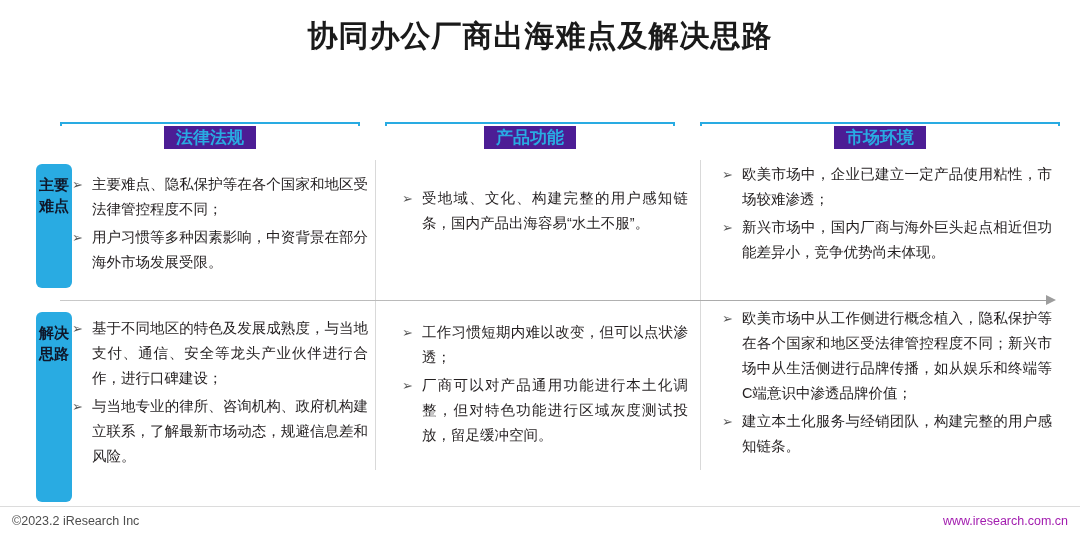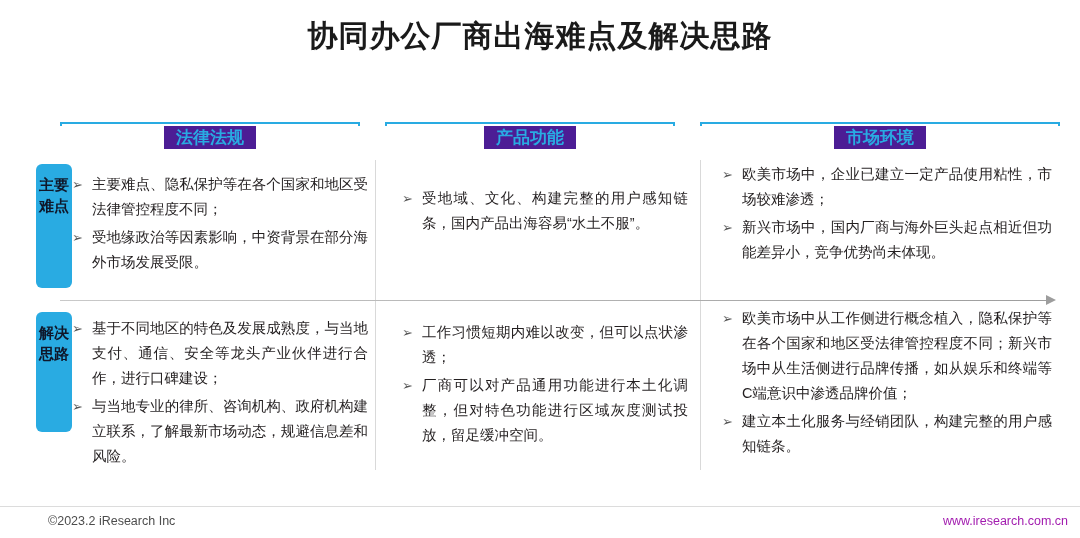--- a/index.html
+++ b/index.html
@@ -89,21 +89,21 @@
     font-size: 15px;
     font-weight: bold;
     line-height: 21px;
     text-align: center;
     padding: 10px 0;
     box-sizing: border-box;
     border-radius: 6px;
     margin-left: 28px;
   }
   #rowlabel0 { top: 164px; height: 124px; }
-  #rowlabel1 { top: 312px; height: 120px; }
+  #rowlabel1 { top: 312px; height: 190px; }
 
   
   .vsep {
     position: absolute;
     top: 160px;
     width: 1px;
     height: 310px;
     background: #d9d9d9;
   }
   #vsep0 { left: 375px; }
@@ -175,21 +175,20 @@
     width: 1080px;
     height: 1px;
     background: #dcdcdc;
   }
   .footer-left {
     position: absolute;
     left: 12px;
     top: 514px;
     font-size: 12.5px;
     color: #4d4d4d;
-    margin-left: 36px;
   }
   .footer-right {
     position: absolute;
     right: 12px;
     top: 514px;
     font-size: 12.5px;
     color: #a21caf;
   }
 </style>
 </head>
@@ -218,21 +217,21 @@
   <div class="row-label" id="rowlabel1">解决思路</div>
 
   <div class="vsep" id="vsep0"></div>
   <div class="vsep" id="vsep1"></div>
 
   <div class="arrow-line"></div>
   <div class="arrow-head"></div>
 
   <div class="cell" id="cell-0-0">
       <div class="bullet-item"><span class="arrow">➢</span><span>主要难点、隐私保护等在各个国家和地区受法律管控程度不同；</span></div>
-      <div class="bullet-item"><span class="arrow">➢</span><span>受地缘政治等因素影响，中资背景在部分海外市场发展受限。</span></div>
+      <div class="bullet-item"><span class="arrow">➢</span><span>用户习惯等多种因素影响，中资背景在部分海外市场发展受限。</span></div>
     </div>
   <div class="cell" id="cell-0-1">
       <div class="bullet-item"><span class="arrow">➢</span><span>受地域、文化、构建完整的用户感知链条，国内产品出海容易“水土不服”。</span></div>
     </div>
   <div class="cell" id="cell-0-2">
       <div class="bullet-item"><span class="arrow">➢</span><span>欧美市场中，企业已建立一定产品使用粘性，市场较难渗透；</span></div>
       <div class="bullet-item"><span class="arrow">➢</span><span>新兴市场中，国内厂商与海外巨头起点相近但功能差异小，竞争优势尚未体现。</span></div>
     </div>
   <div class="cell" id="cell-1-0">
       <div class="bullet-item"><span class="arrow">➢</span><span>基于不同地区的特色及发展成熟度，与当地支付、通信、安全等龙头产业伙伴进行合作，进行口碑建设；</span></div>

